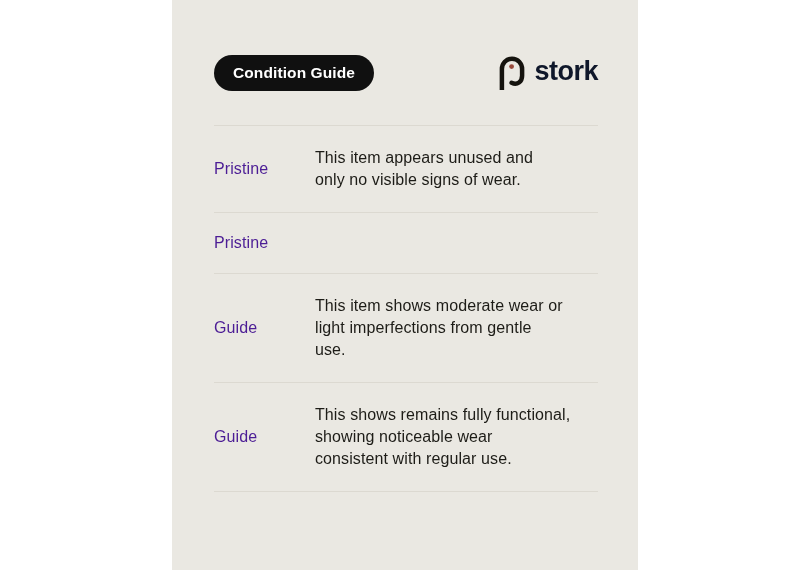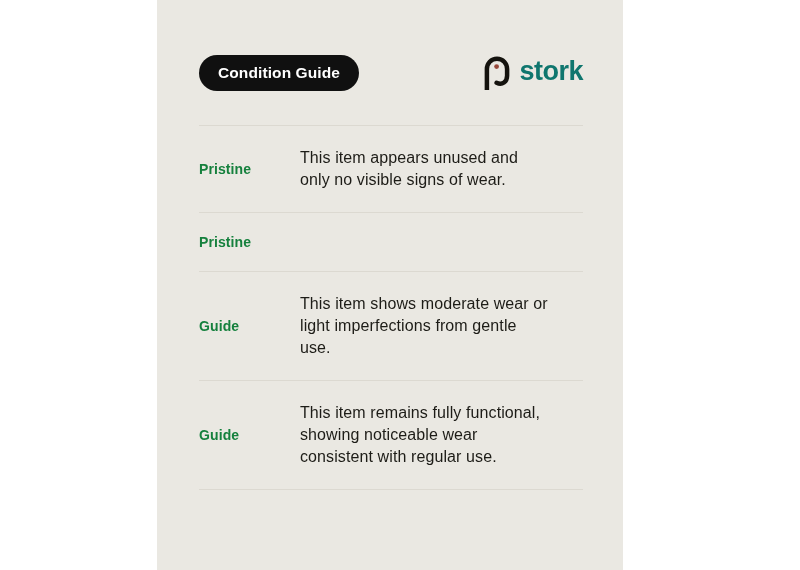--- a/index.html
+++ b/index.html
@@ -12,21 +12,21 @@
     overflow: hidden;
   }
   .stage {
     position: relative;
     width: 800px;
     height: 570px;
     background: #ffffff;
   }
   .panel {
     position: absolute;
-    left: 157px;
+    left: 172px;
     top: 0;
     width: 466px;
     height: 570px;
     background: #eae8e2;
     box-sizing: border-box;
     padding: 0 40px 16px 42px;
   }
   .header {
     margin-top: 54px;
     height: 37px;
@@ -54,44 +54,44 @@
     gap: 7px;
   }
   .brand-icon {
     width: 30px;
     height: 34px;
     display: block;
   }
   .brand-name {
     font-size: 27px;
     font-weight: 600;
-    color: #0f766e;
+    color: #0f172a;
     letter-spacing: -0.5px;
     line-height: 1;
     padding-bottom: 2px;
   }
   .table {
     margin-top: 34px;
   }
   .row {
     display: flex;
     align-items: center;
     border-top: 1px solid #dcd9d1;
     padding: 21px 0;
     box-sizing: border-box;
   }
   .row:last-child {
     border-bottom: 1px solid #dcd9d1;
   }
   .row-label {
     width: 101px;
     flex: 0 0 101px;
-    font-size: 14px;
-    font-weight: 700;
-    color: #15803d;
+    font-size: 16px;
+    font-weight: 400;
+    color: #4c1d95;
     letter-spacing: 0.1px;
   }
   .row-desc {
     flex: 1;
     font-size: 16px;
     font-weight: 500;
     line-height: 22px;
     color: #1d1c17;
     letter-spacing: 0.1px;
     white-space: pre-line;
@@ -125,20 +125,20 @@
         <div class="row-label">Pristine</div>
       </div>
       <div class="row">
         <div class="row-label">Guide</div>
         <div class="row-desc">This item shows moderate wear or
 light imperfections from gentle
 use.</div>
       </div>
       <div class="row">
         <div class="row-label">Guide</div>
-        <div class="row-desc">This item remains fully functional,
+        <div class="row-desc">This shows remains fully functional,
 showing noticeable wear
 consistent with regular use.</div>
       </div>
     </div>
 
   </div>
 </div>
 
 </body></html>

